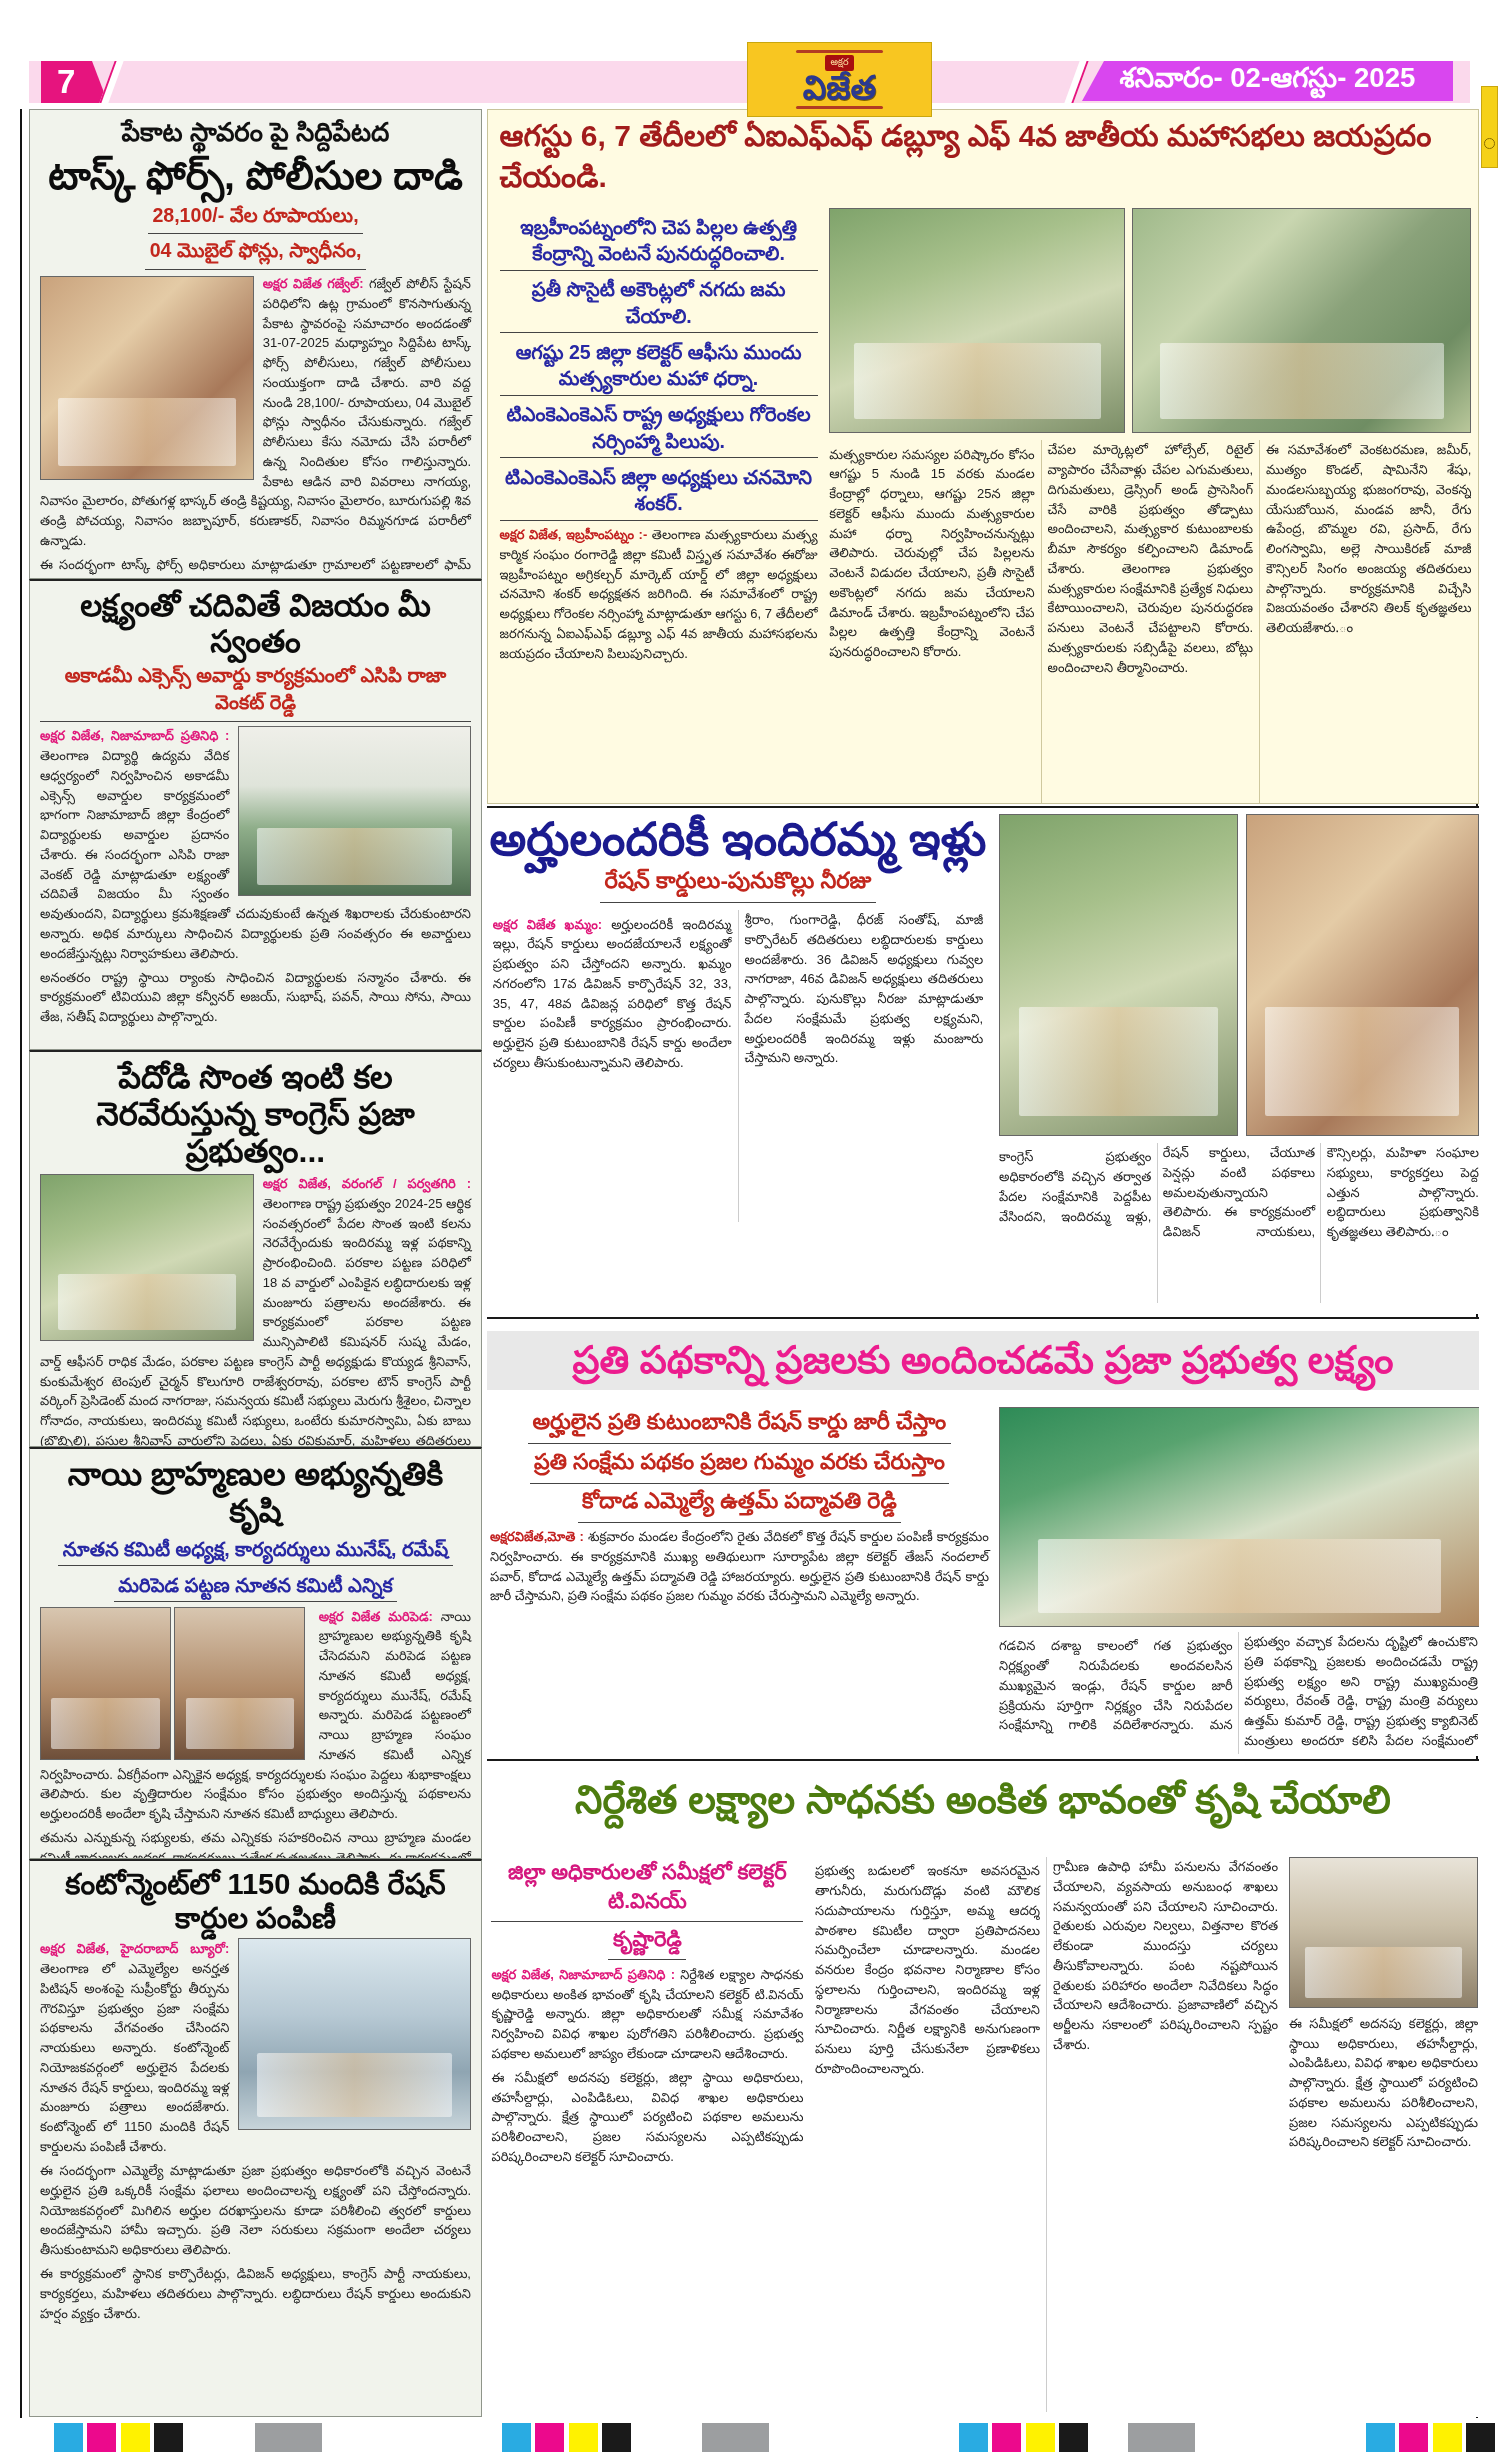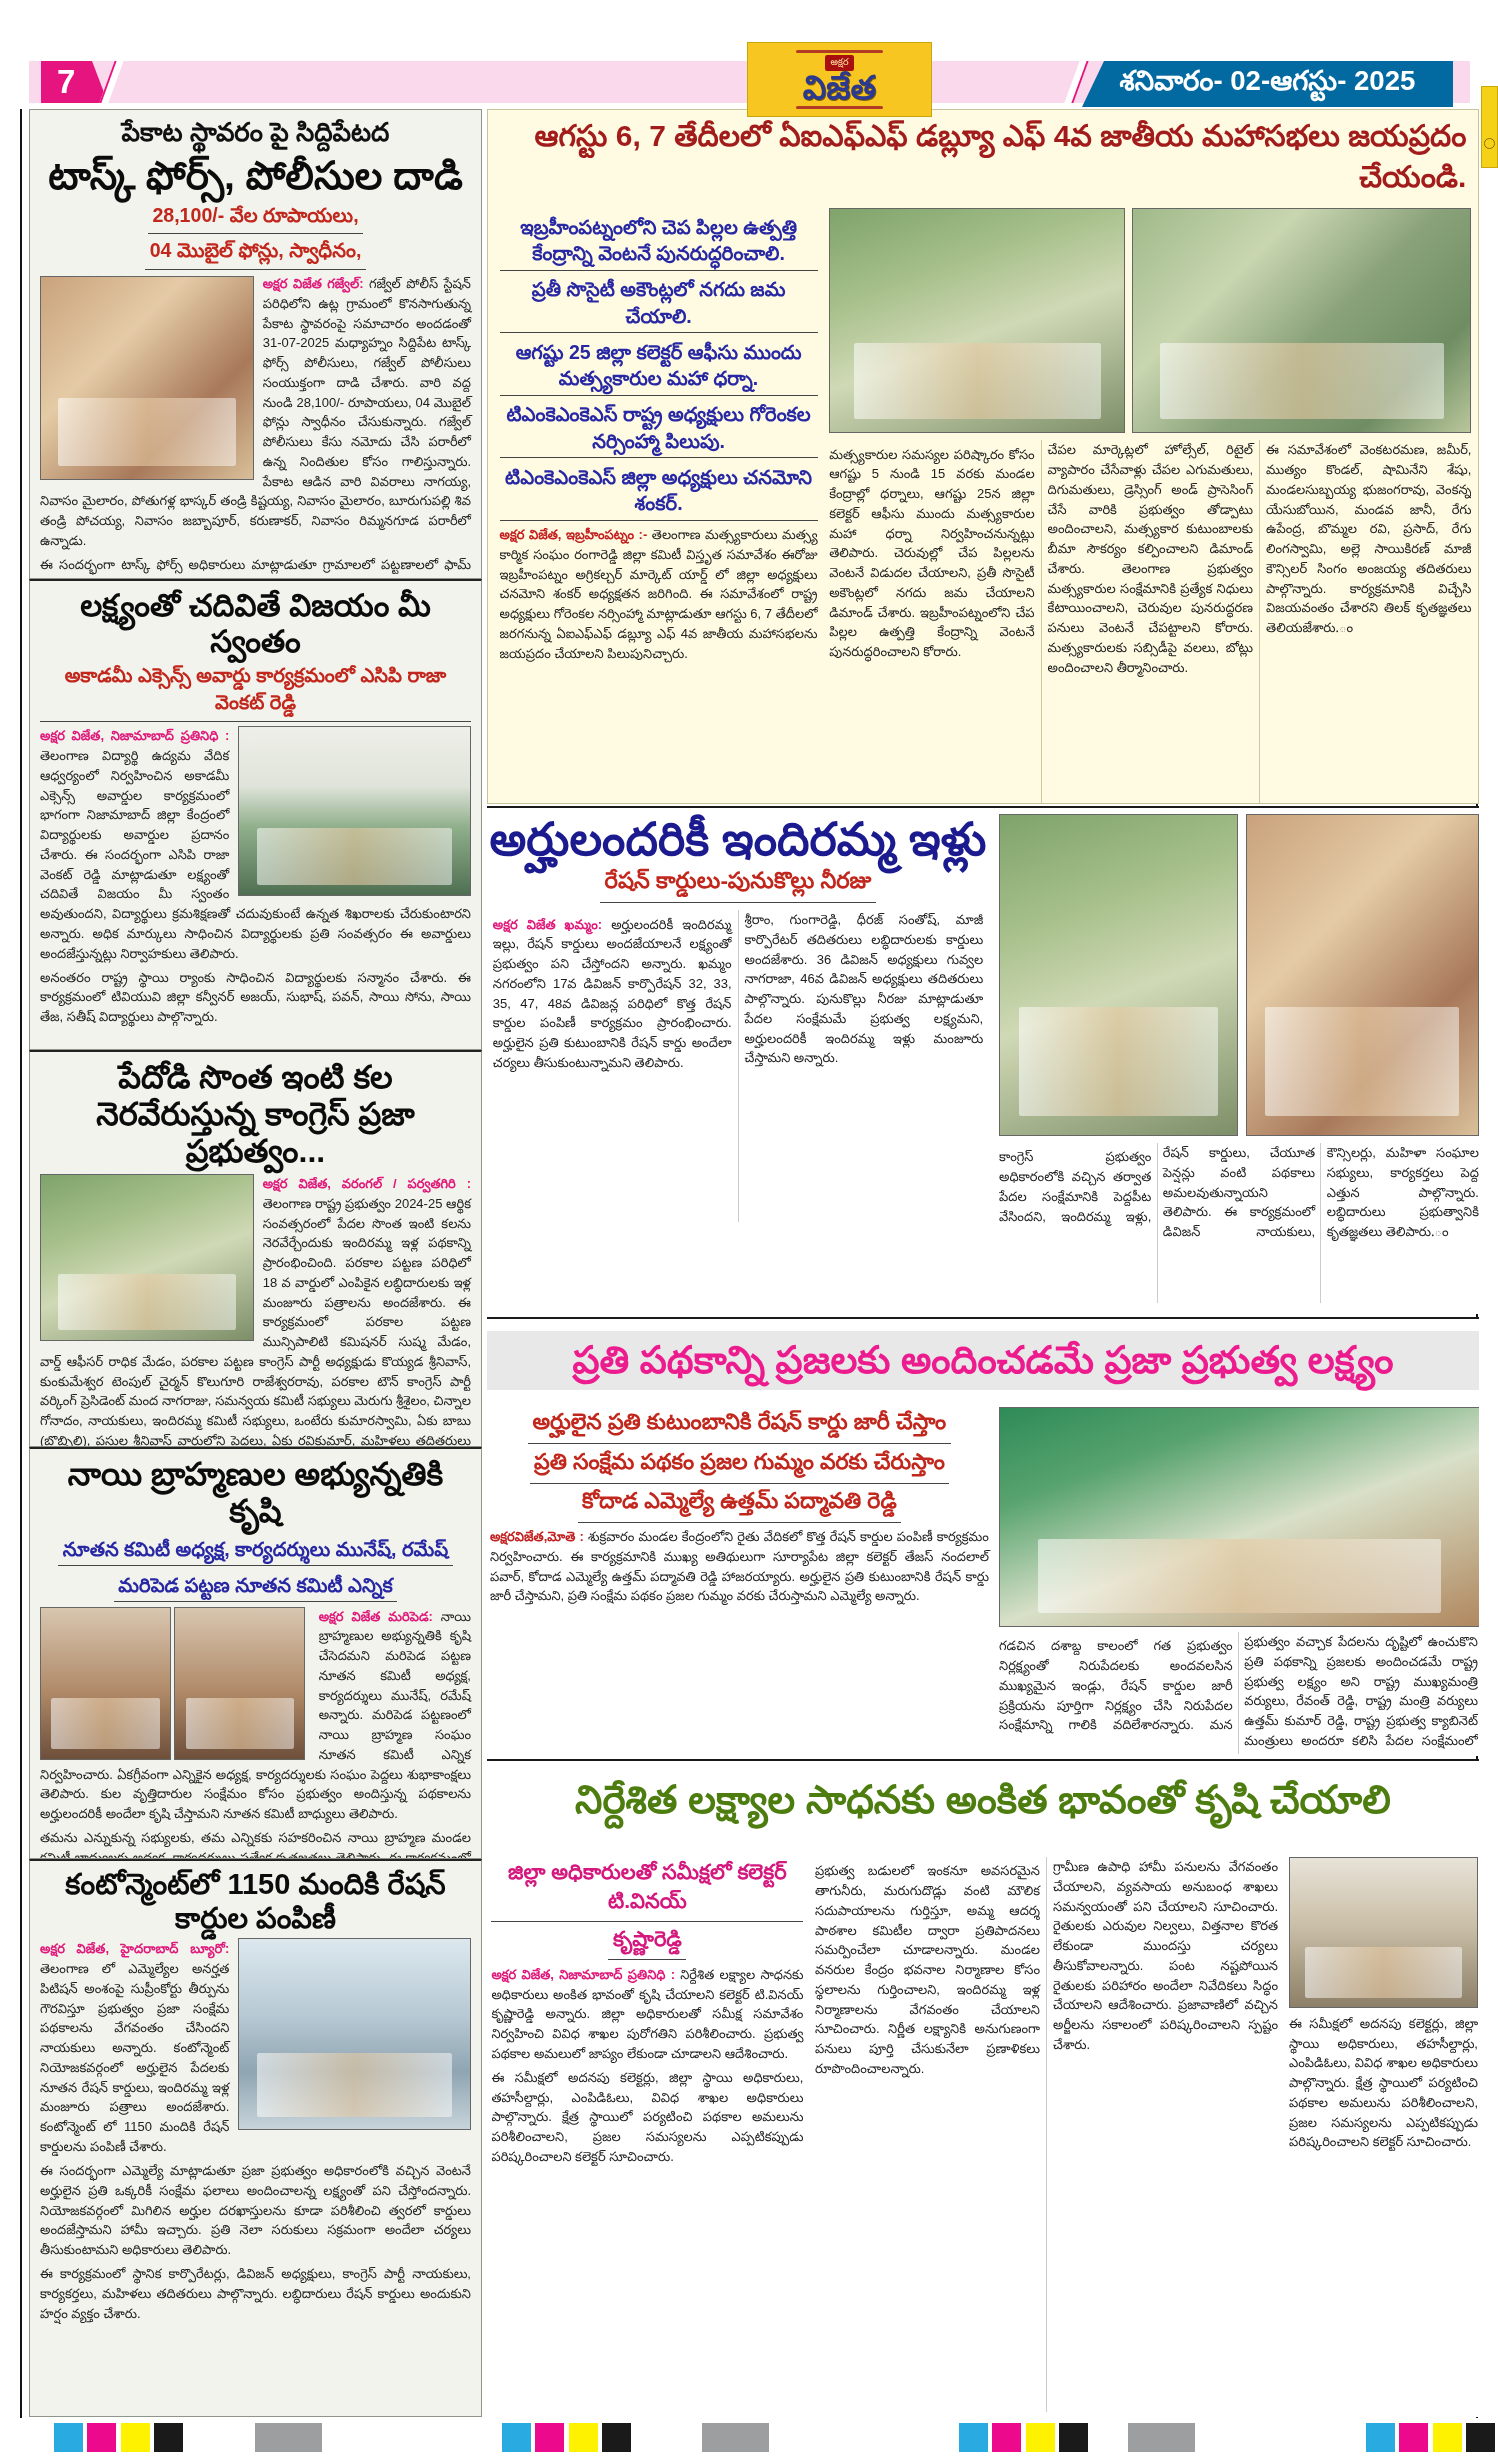--- a/index.html
+++ b/index.html
@@ -14,21 +14,21 @@
   .header-strip{position:absolute;left:29px;top:61px;width:1441px;height:42px;background:#fbd9ec;}
   .pagenum{position:absolute;left:41px;top:61px;width:67px;height:42px;background:#e6147e;
            clip-path:polygon(0 0,51px 0,67px 42px,0 42px);
            color:#fff;font-size:33px;font-weight:bold;display:flex;align-items:center;padding-left:16px;box-sizing:border-box;}
   .pagenum-stripe{position:absolute;left:107px;top:61px;width:7.3px;height:42px;background:#ffffff;transform:skewX(-20deg);border-left:2.9px solid #e6147e;}
   .masthead{position:absolute;left:747px;top:42px;width:183px;height:73px;background:#f8c621;border:0.7px solid #c9a60e;
             display:flex;flex-direction:column;align-items:center;justify-content:center;z-index:3;}
   .masthead .tiny-bar{width:87px;height:3.6px;background:#b23b23;border-radius:1.5px;margin:1.5px 0;}
   .masthead .akshara{background:#a80f0f;color:#ffe9a8;font-size:9.4px;font-weight:normal;padding:0.7px 5.8px;border-radius:2.2px;margin:0.7px 0;}
   .masthead .title{color:#2b3990;font-size:33px;font-weight:bold;line-height:1.0;text-shadow:0.7px 0.7px 0 #7f5f00;}
-  .datebox{position:absolute;left:1082px;top:61px;width:371px;height:46px;background:#0369a1;
+  .datebox{position:absolute;left:1082px;top:61px;width:371px;height:40px;background:#d946ef;
            clip-path:polygon(22px 0,100% 0,100% 100%,0 100%);
            color:#fff;font-size:27.6px;font-weight:bold;display:flex;align-items:center;justify-content:center;}
   .datebox-stripe{position:absolute;left:1072px;top:61px;width:7.3px;height:42px;background:#ffffff;transform:skewX(-20deg);border-right:2.9px solid #e6147e;}
 
   
   .art{position:absolute;box-sizing:border-box;overflow:hidden;}
   .leftcol{left:29px;width:453px;background:#f1f3ec;border:0.7px solid #8f958a;padding:7.3px 10px;}
   .kicker{font-size:26px;font-weight:bold;text-align:center;color:#111;}
   .hl-black{font-weight:bold;text-align:center;color:#0c0c0c;line-height:1.15;}
   .sub-red{display:block;text-align:center;color:#c2271d;font-weight:bold;font-size:19.6px;margin:4.4px auto 1.5px;}
@@ -63,21 +63,21 @@
   .a4 .hl{font-size:32px;}
   .a4 .ports{float:left;width:270px;margin:2.9px 8.7px 2.9px 0;}
   .a4 .ports .photo{display:inline-block;width:129px;height:151px;}
   .a5{top:1859px;height:558px;border-top:2.2px solid #222;}
   .a5 .hl{font-size:29px;}
   .a5 .photo-a5{float:right;width:231px;height:190px;margin:2.9px 0 2.9px 8.7px;}
 
   
   .mid{left:487px;width:992px;}
   .fish{top:109px;height:695px;background:#fffbe2;border:0.7px solid #c8c39b;padding:5.8px 11.6px;}
-  .fish-hl{font-size:30px;font-weight:bold;color:#a21c1c;text-align:right;margin:2.9px 0 7.3px;}
+  .fish-hl{font-size:30px;font-weight:bold;color:#a21c1c;text-align:left;margin:2.9px 0 7.3px;}
   .fish-cols{display:flex;gap:11.6px;}
   .fish-left{width:318px;flex:none;}
   .fish-right{flex:1;}
   .fish-photos{display:flex;gap:7.3px;}
   .fish-photos .photo{height:223px;}
   .fp1{width:294px;} .fp2{width:337px;}
   .fish-body{column-count:3;column-gap:13px;column-rule:0.7px solid #cfc89e;margin-top:7.3px;height:392px;overflow:hidden;}
 
   .indi{top:806px;height:508px;background:#ffffff;border-top:2.2px solid #1a1a1a;padding:4.4px 0 0 0;}
   .indi-left{position:absolute;left:0;top:7.3px;width:502px;}

